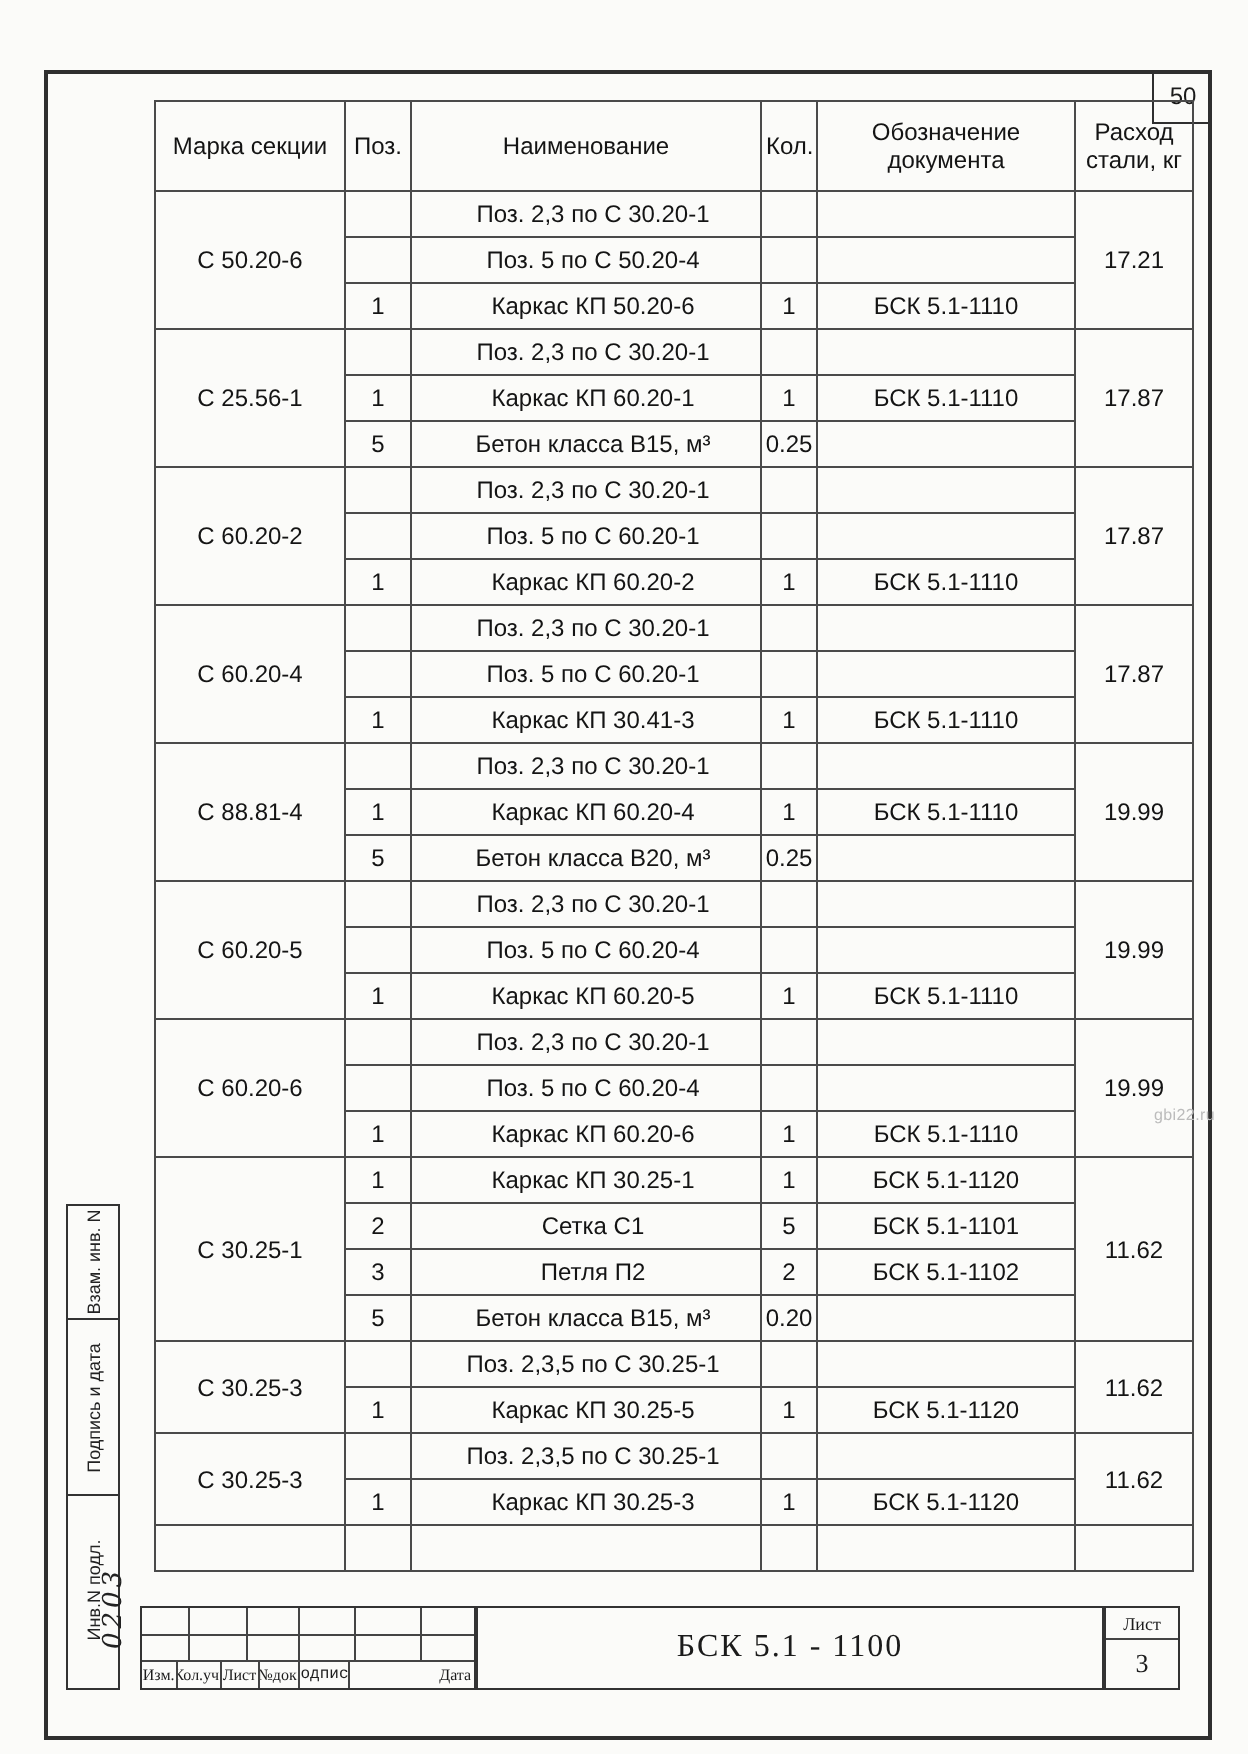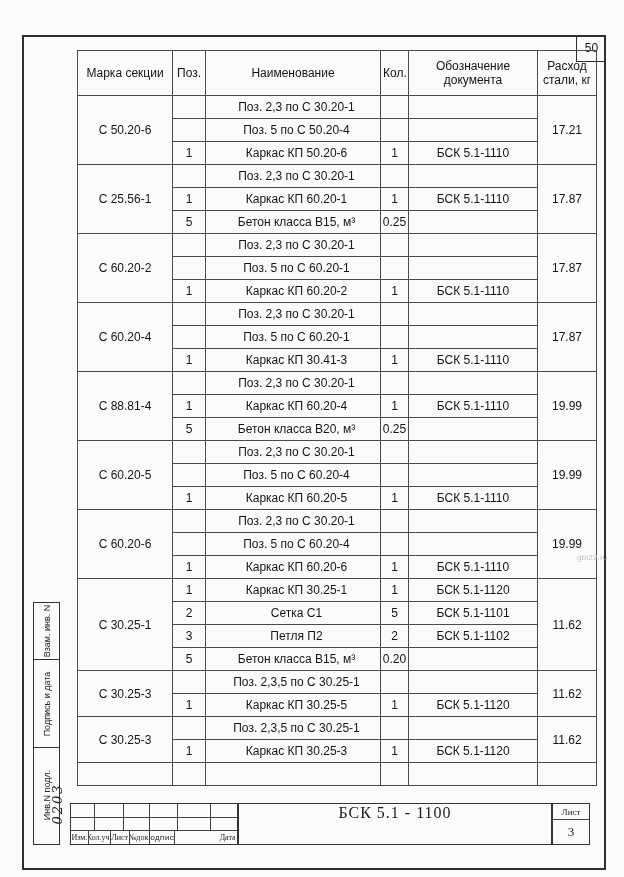--- a/index.html
+++ b/index.html
@@ -51,21 +51,21 @@
            border:1.5px solid #333; display:flex; flex-direction:column; }
   .rev-row { display:flex; flex:1 1 0; }
   .rev-row + .rev-row { border-top:1px solid #444; }
   .rev-cell { border-right:1px solid #444; height:100%;
            display:flex; align-items:center; justify-content:center;
            font-family:"Liberation Serif","DejaVu Serif",serif; font-size:8px; color:#1c1c1c;
            white-space:nowrap; overflow:hidden; }
   .rev-cell:last-child { border-right:none; }
 
   .doc-cell { position:absolute; left:238px; top:803px; width:314px; height:42px;
-           border:1.5px solid #333; display:flex; align-items:flex-start; justify-content:center; }
+           border:1.5px solid #333; display:flex; align-items:center; justify-content:center; }
   .doc-cell span { font-family:"Liberation Serif","DejaVu Serif",serif; font-size:16px;
            letter-spacing:1px; color:#1b1b1b; }
 
   .sheet-box { position:absolute; left:552px; top:803px; width:38px; height:42px;
            border:1.5px solid #333; display:flex; flex-direction:column; }
   .sheet-box .lbl { height:16px; border-bottom:1px solid #444;
            display:flex; align-items:center; justify-content:center;
            font-family:"Liberation Serif","DejaVu Serif",serif; font-size:9px; color:#1c1c1c; }
   .sheet-box .num { flex:1; display:flex; align-items:center; justify-content:center;
            font-family:"Liberation Serif","DejaVu Serif",serif; font-size:13px; color:#1b1b1b; }

